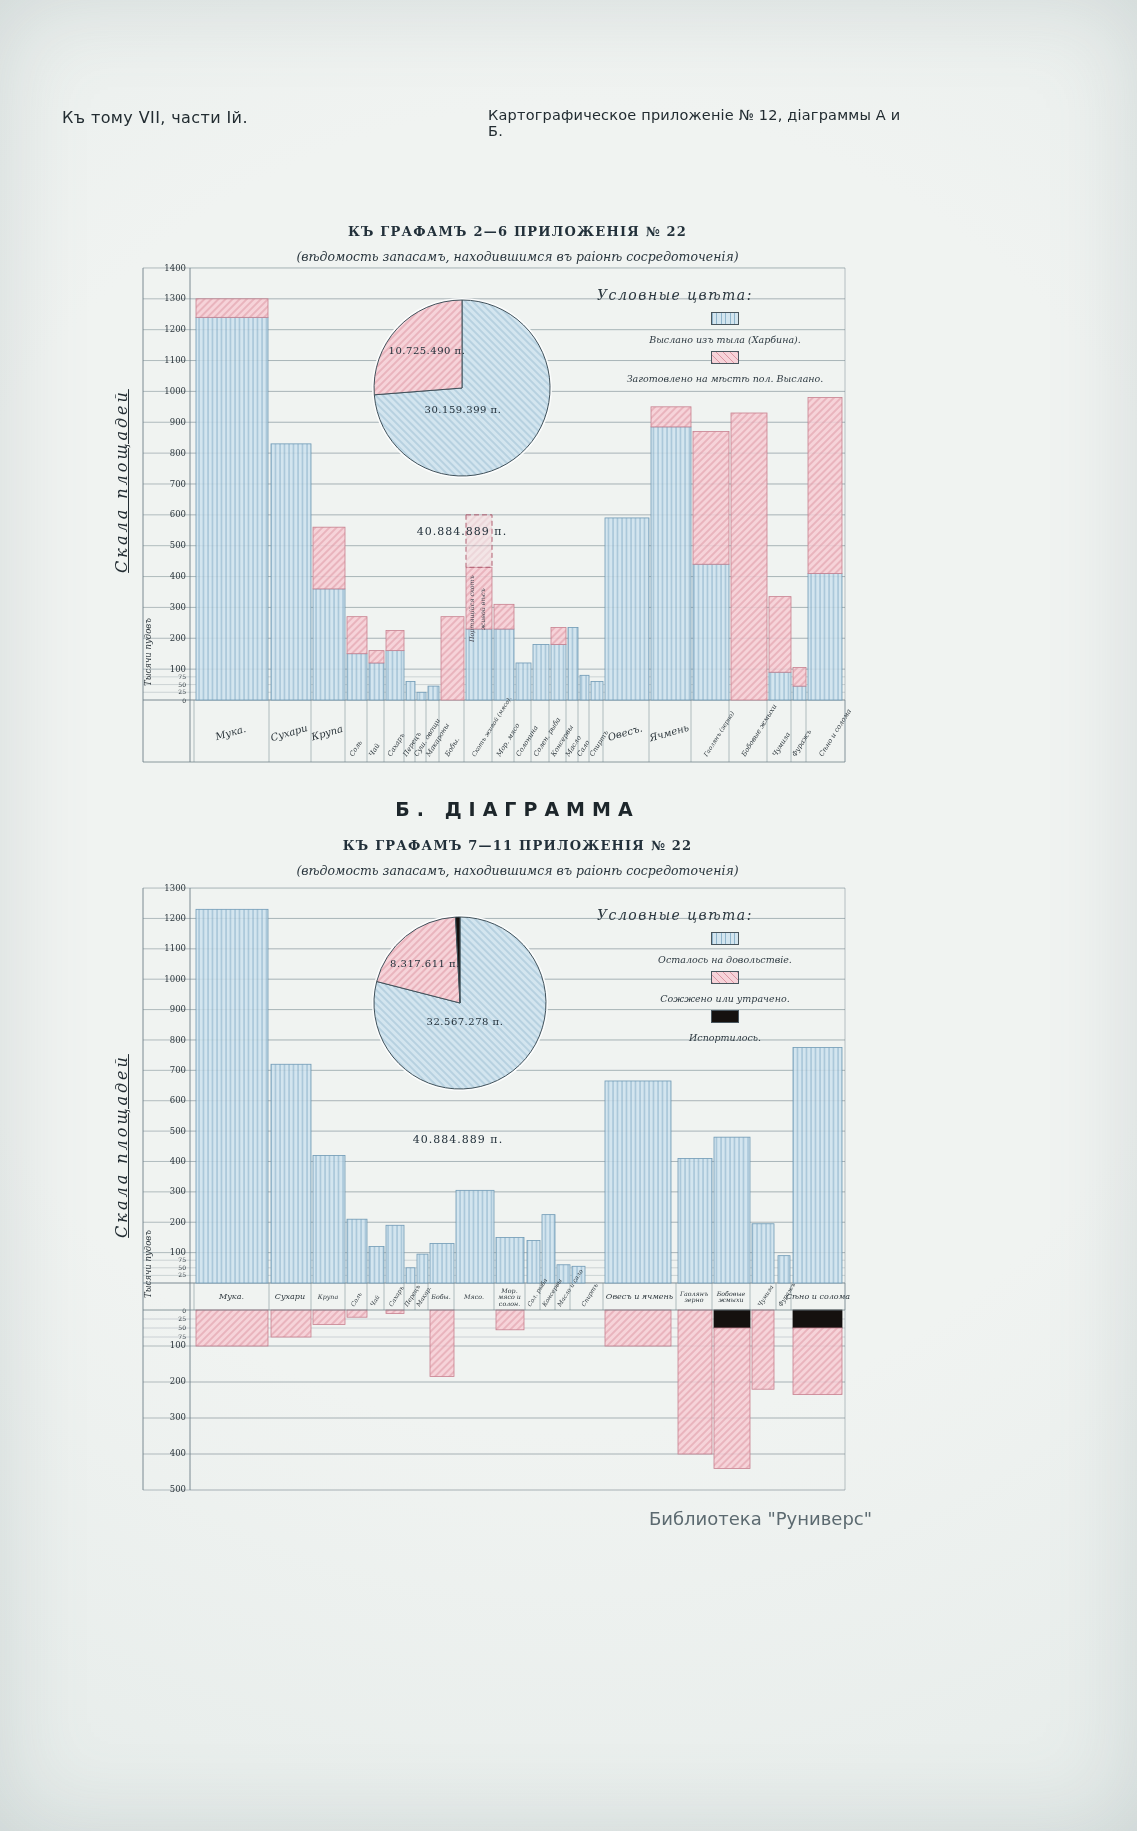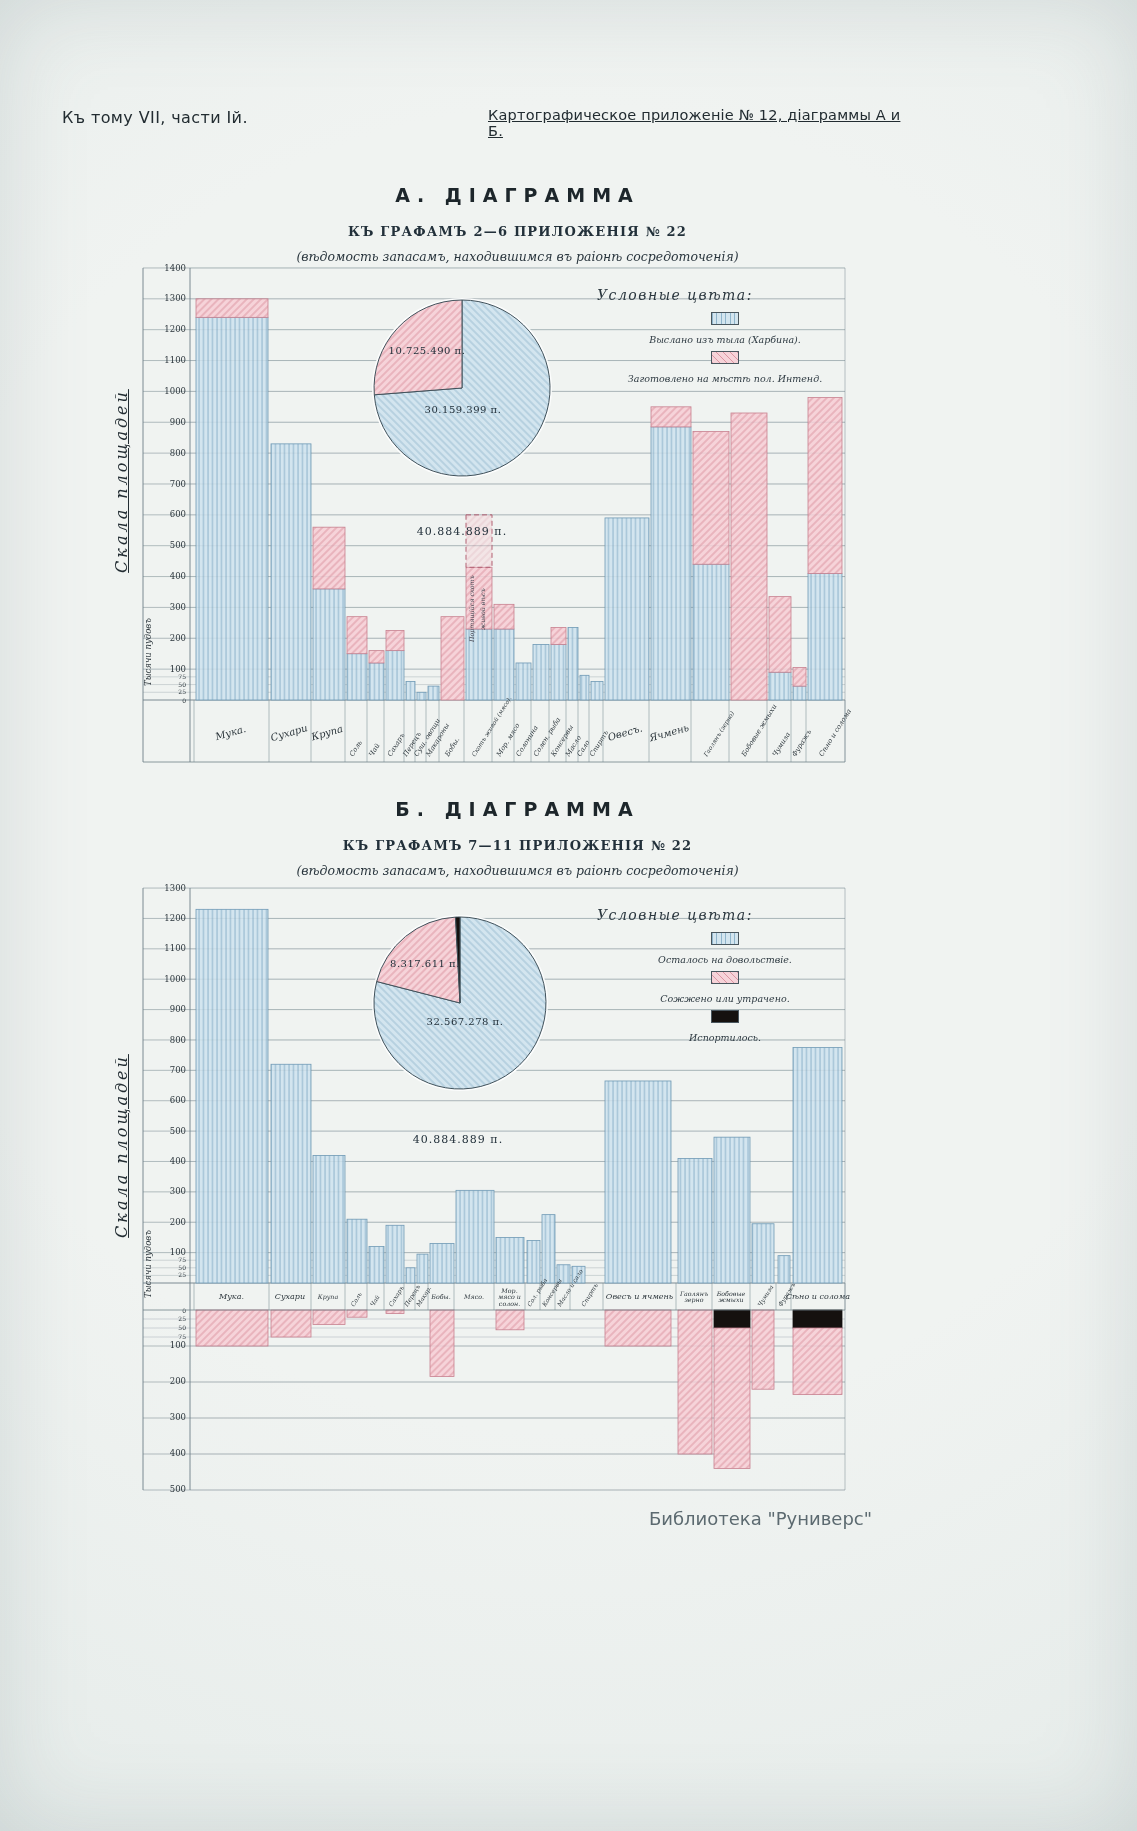--- a/index.html
+++ b/index.html
@@ -4,21 +4,21 @@
 <style>
   html,body{margin:0;padding:0;background:#e7edec;}
   #page{position:relative;width:1137px;height:1831px;overflow:hidden;
         background:radial-gradient(circle at 50% 42%, #f0f3f1 55%, #e6ecea 100%);
         box-shadow:inset 0 0 90px rgba(100,120,125,0.20);
         font-family:"DejaVu Serif","DejaVu Sans",serif;color:#242e34;}
   #chart-svg{position:absolute;left:0;top:0;}
   .ov{position:absolute;}
   .ctr{text-align:center;}
   #hdr-left{left:62px;top:108px;font-family:"DejaVu Sans",sans-serif;font-size:16px;color:#222c31;letter-spacing:.4px;}
-  #hdr-right{left:488px;top:107px;width:420px;font-family:"DejaVu Sans",sans-serif;font-size:14.5px;color:#222c31;letter-spacing:.2px;text-decoration:underline;}
+  #hdr-right{left:488px;top:107px;width:420px;font-family:"DejaVu Sans",sans-serif;font-size:14.5px;color:#222c31;letter-spacing:.2px;}
   .dg-title{left:190px;width:655px;font-family:"DejaVu Sans",sans-serif;font-weight:bold;font-size:19px;letter-spacing:7px;color:#1d262b;}
   .dg-sub{left:190px;width:655px;font-weight:bold;font-size:13px;letter-spacing:1.2px;color:#22303a;}
   .dg-note{left:190px;width:655px;font-style:italic;font-size:12.5px;color:#2a363e;}
   #a-title{top:184px;} #a-sub{top:224px;} #a-note{top:249px;}
   #b-title{top:798px;} #b-sub{top:838px;} #b-note{top:863px;}
   .scale-lbl{left:1px;width:244px;height:22px;transform:rotate(-90deg);text-align:center;
              font-style:italic;font-size:16px;letter-spacing:3px;text-decoration:underline;color:#232d33;}
   #scaleA{top:470px;} #scaleB{top:1135px;}
   .legend{width:256px;}
   #legendA{left:597px;top:287px;} #legendB{left:597px;top:907px;}
@@ -370,34 +370,33 @@
       <text x="151" y="1264" class="yunits" text-anchor="middle" transform="rotate(-90 151 1264)">Тысячи пудовъ</text>
       <circle cx="460" cy="1003" r="88" fill="#fcfdfd"></circle>
       <path d="M460 1003 L460.0 917.0 A86 86 0 1 1 376.7 981.5 Z" fill="url(#pBlueD)" stroke="#41525b" stroke-width="1"></path>
       <path d="M460 1003 L376.7 981.5 A86 86 0 0 1 455.5 917.1 Z" fill="url(#pPinkD)" stroke="#41525b" stroke-width="1"></path>
       <path d="M460 1003 L455.5 917.1 A86 86 0 0 1 460.0 917.0 Z" fill="#15110f" stroke="#41525b" stroke-width="1"></path>
     </svg>
 
   <div class="ov" id="hdr-left">Къ тому VII, части Iй.</div>
   <div class="ov" id="hdr-right">Картографическое приложеніе № 12, діаграммы А и Б.</div>
 
-  <div class="ov ctr dg-title" id="a-title">А. ДІАГРАММА</div>
   <div class="ov ctr dg-sub" id="a-sub">КЪ ГРАФАМЪ 2—6 ПРИЛОЖЕНІЯ № 22</div>
   <div class="ov ctr dg-note" id="a-note">(вѣдомость запасамъ, находившимся въ раіонѣ сосредоточенія)</div>
   <div class="ov scale-lbl" id="scaleA">Скала площадей</div>
 
   <div class="ov legend" id="legendA">
     <div class="legend-title">Условные цвѣта:</div>
     <div class="legend-item">
       <span class="sw sw-blue"></span>
       <span>Выслано изъ тыла (Харбина).</span>
     </div>
     <div class="legend-item">
       <span class="sw sw-pink"></span>
-      <span>Заготовлено на мѣстѣ пол. Интенд.</span>
+      <span>Заготовлено на мѣстѣ пол. Выслано.</span>
     </div>
   </div>
 
   <div class="ov pie-lbl" id="pieA-pink">10.725.490 п.</div>
   <div class="ov pie-lbl" id="pieA-blue">30.159.399 п.</div>
   <div class="ov pie-total" id="pieA-total">40.884.889 п.</div>
 
   <div class="ov ctr dg-title" id="b-title">Б. ДІАГРАММА</div>
   <div class="ov ctr dg-sub" id="b-sub">КЪ ГРАФАМЪ 7—11 ПРИЛОЖЕНІЯ № 22</div>
   <div class="ov ctr dg-note" id="b-note">(вѣдомость запасамъ, находившимся въ раіонѣ сосредоточенія)</div>

